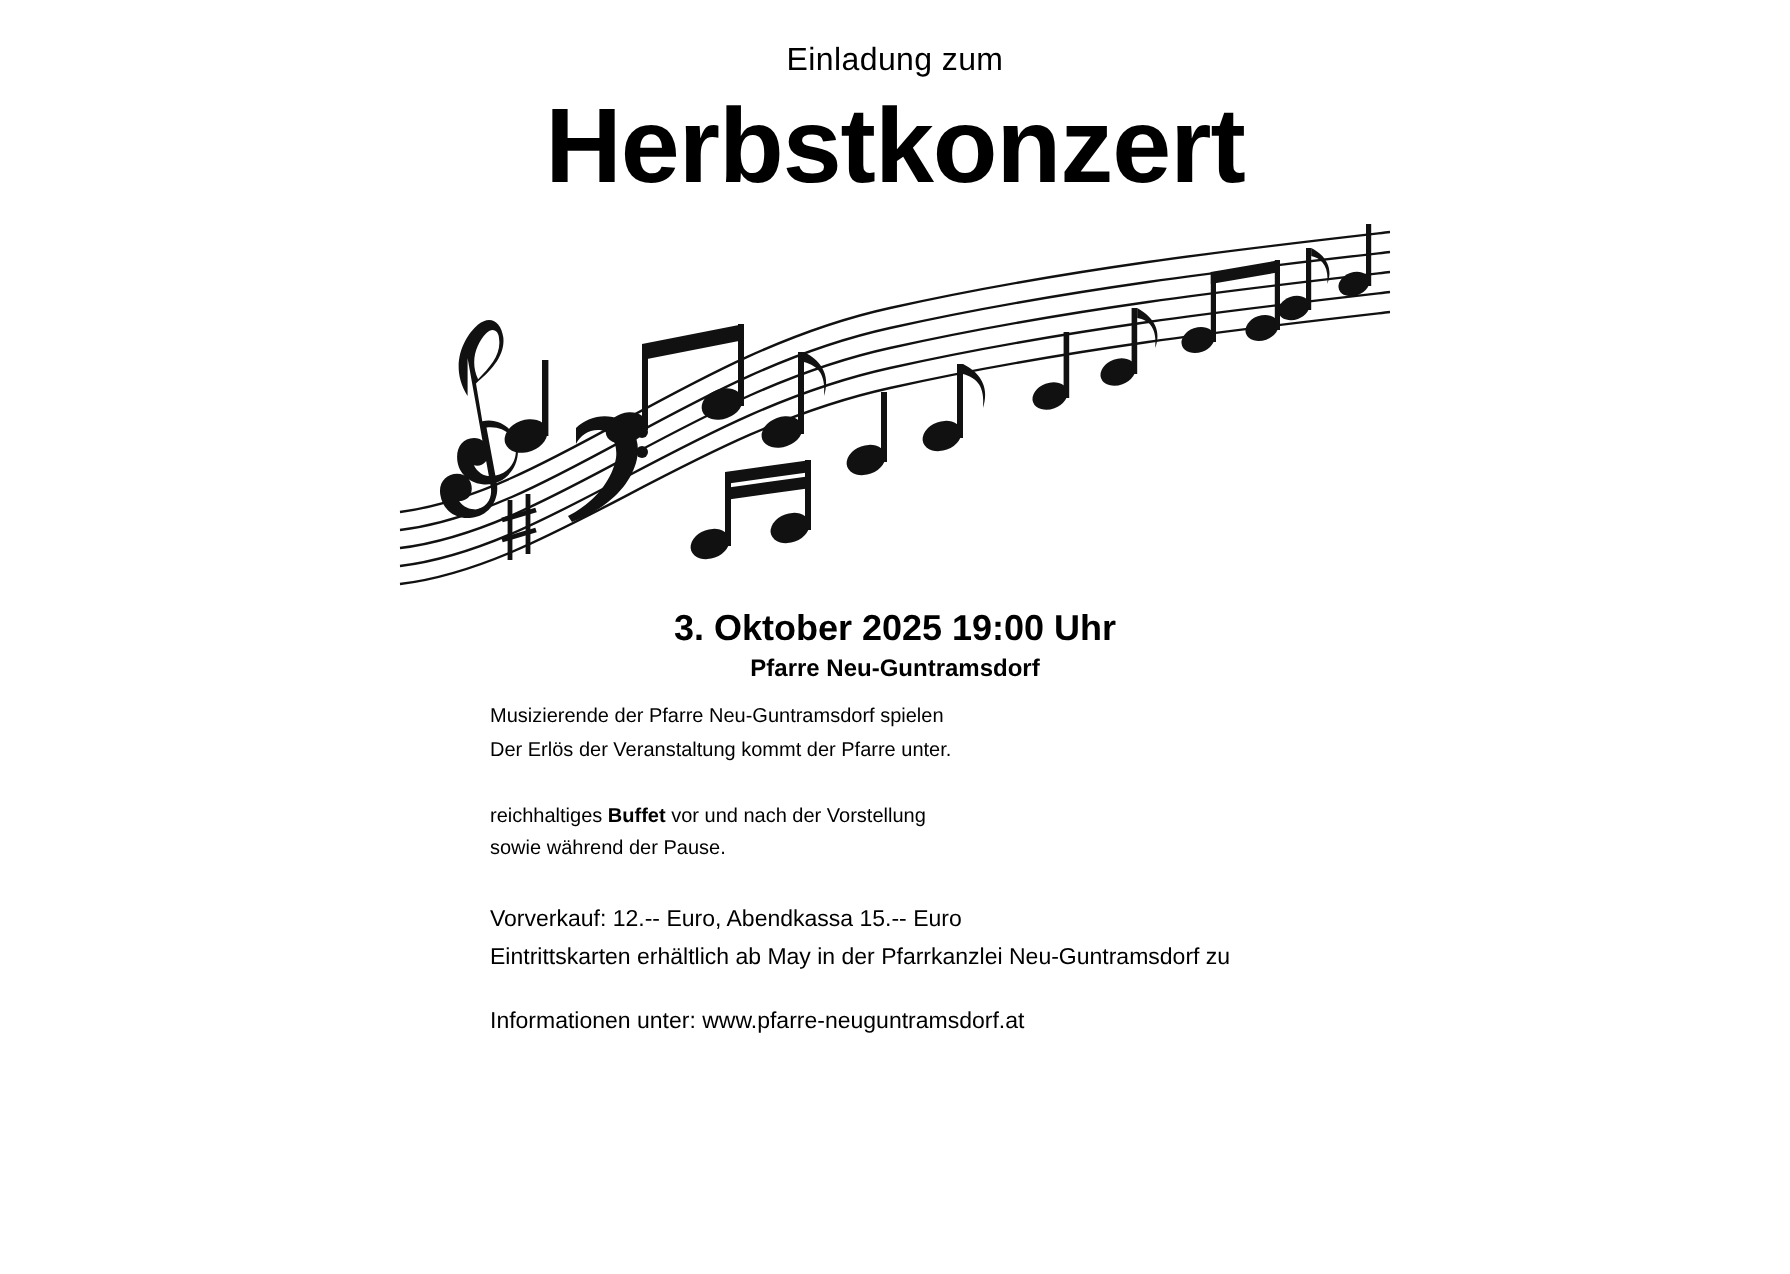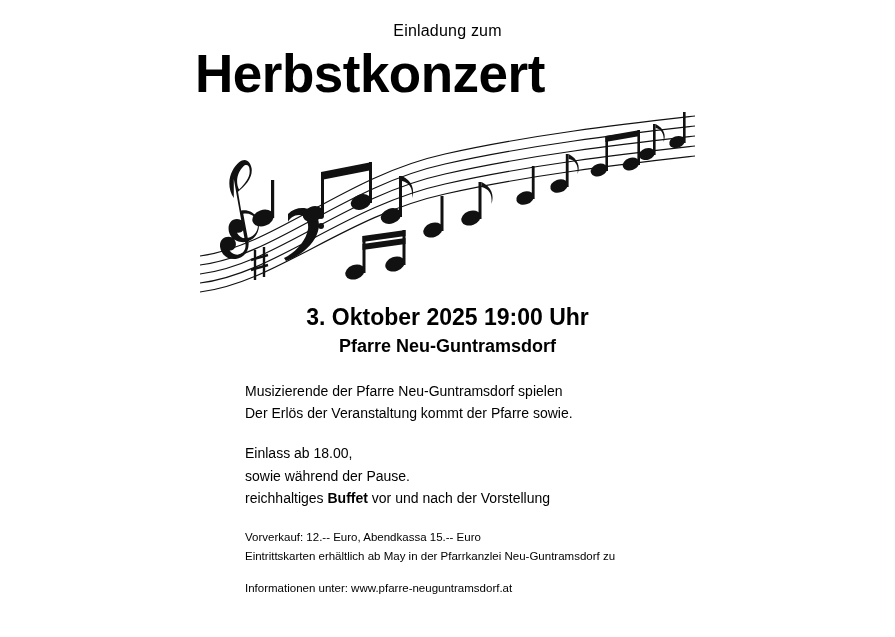--- a/index.html
+++ b/index.html
@@ -28,54 +28,54 @@
     width: 505px;
     height: 637px;
   }
   .invite-line {
     text-align: center;
     font-size: 16px;
     margin-top: 6px;
     letter-spacing: 0.2px;
   }
   .title {
-    text-align: left;
+    text-align: center;
     font-size: 53px;
     font-weight: bold;
     line-height: 1.05;
     margin-top: 6px;
     letter-spacing: -0.5px;
   }
   .art {
     position: relative;
     width: 505px;
     height: 190px;
     margin-top: 4px;
   }
   .art svg {
     display: block;
   }
   .details {
     text-align: center;
     margin-top: 6px;
   }
   .details .d1 {
-    font-size: 23px;
+    font-size: 18px;
     font-weight: bold;
     line-height: 1.35;
   }
   .details .d2 {
-    font-size: 18px;
+    font-size: 12px;
     font-weight: bold;
     line-height: 1.45;
   }
   .body-block {
-    margin-top: 21px;
+    margin-top: 8px;
     padding-left: 50px;
-    font-size: 14px;
+    font-size: 10px;
     line-height: 1.62;
   }
   .body-block p {
     margin: 0;
   }
   .body-block .gap {
     height: 17px;
   }
   .fine {
     margin-top: 18px;
@@ -190,25 +190,24 @@
       </svg>
     </div>
 
     <div class="details">
       <div class="d1">3. Oktober 2025 19:00 Uhr</div>
       <div class="d2">Pfarre Neu-Guntramsdorf</div>
     </div>
 
     <div class="body-block">
       <p>Musizierende der Pfarre Neu-Guntramsdorf spielen</p>
-      <p>Der Erlös der Veranstaltung kommt der Pfarre sowie.</p>
+      <p>Der Erlös der Veranstaltung kommt der Pfarre unter.</p>
       <div class="gap"></div>
-      <p>Einlass ab 18.00,</p>
+      <p><span>reichhaltiges </span><b>Buffet</b><span> vor und nach der Vorstellung</span></p>
       <p>sowie während der Pause.</p>
-      <p><span>reichhaltiges </span><b>Buffet</b><span> vor und nach der Vorstellung</span></p>
     </div>
 
     <div class="fine">
       <p>Vorverkauf: 12.-- Euro, Abendkassa 15.--  Euro</p>
       <p>Eintrittskarten erhältlich ab May in der Pfarrkanzlei Neu-Guntramsdorf zu</p>
       <div class="gap-sm"></div>
       <p>Informationen unter: www.pfarre-neuguntramsdorf.at</p>
     </div>
 
   </div>

